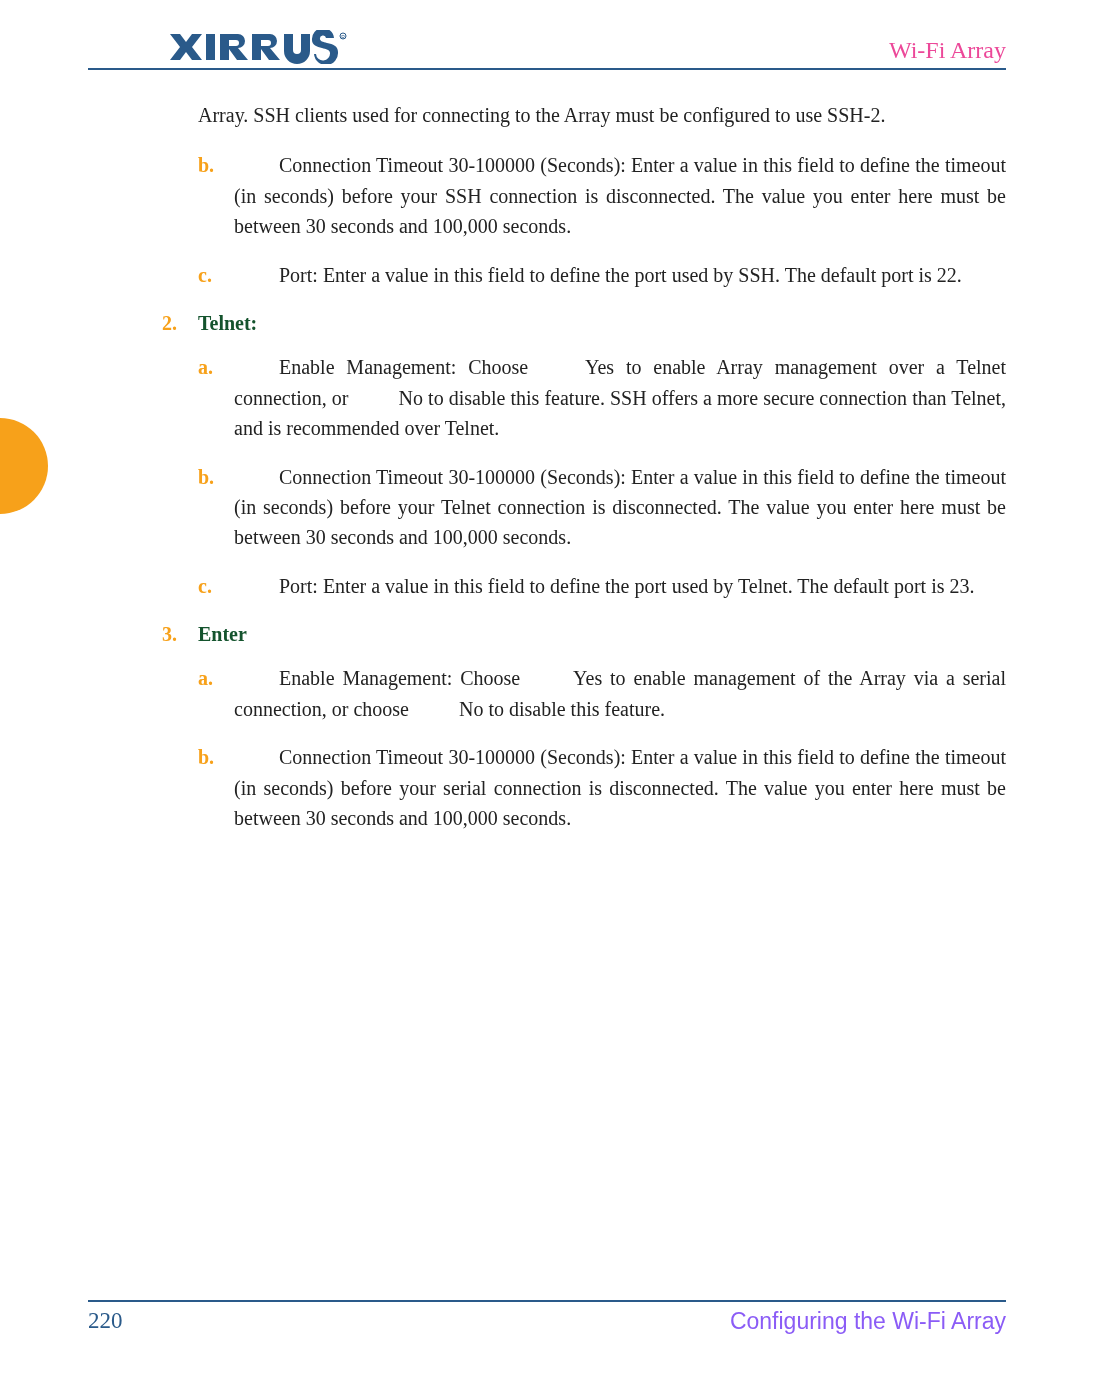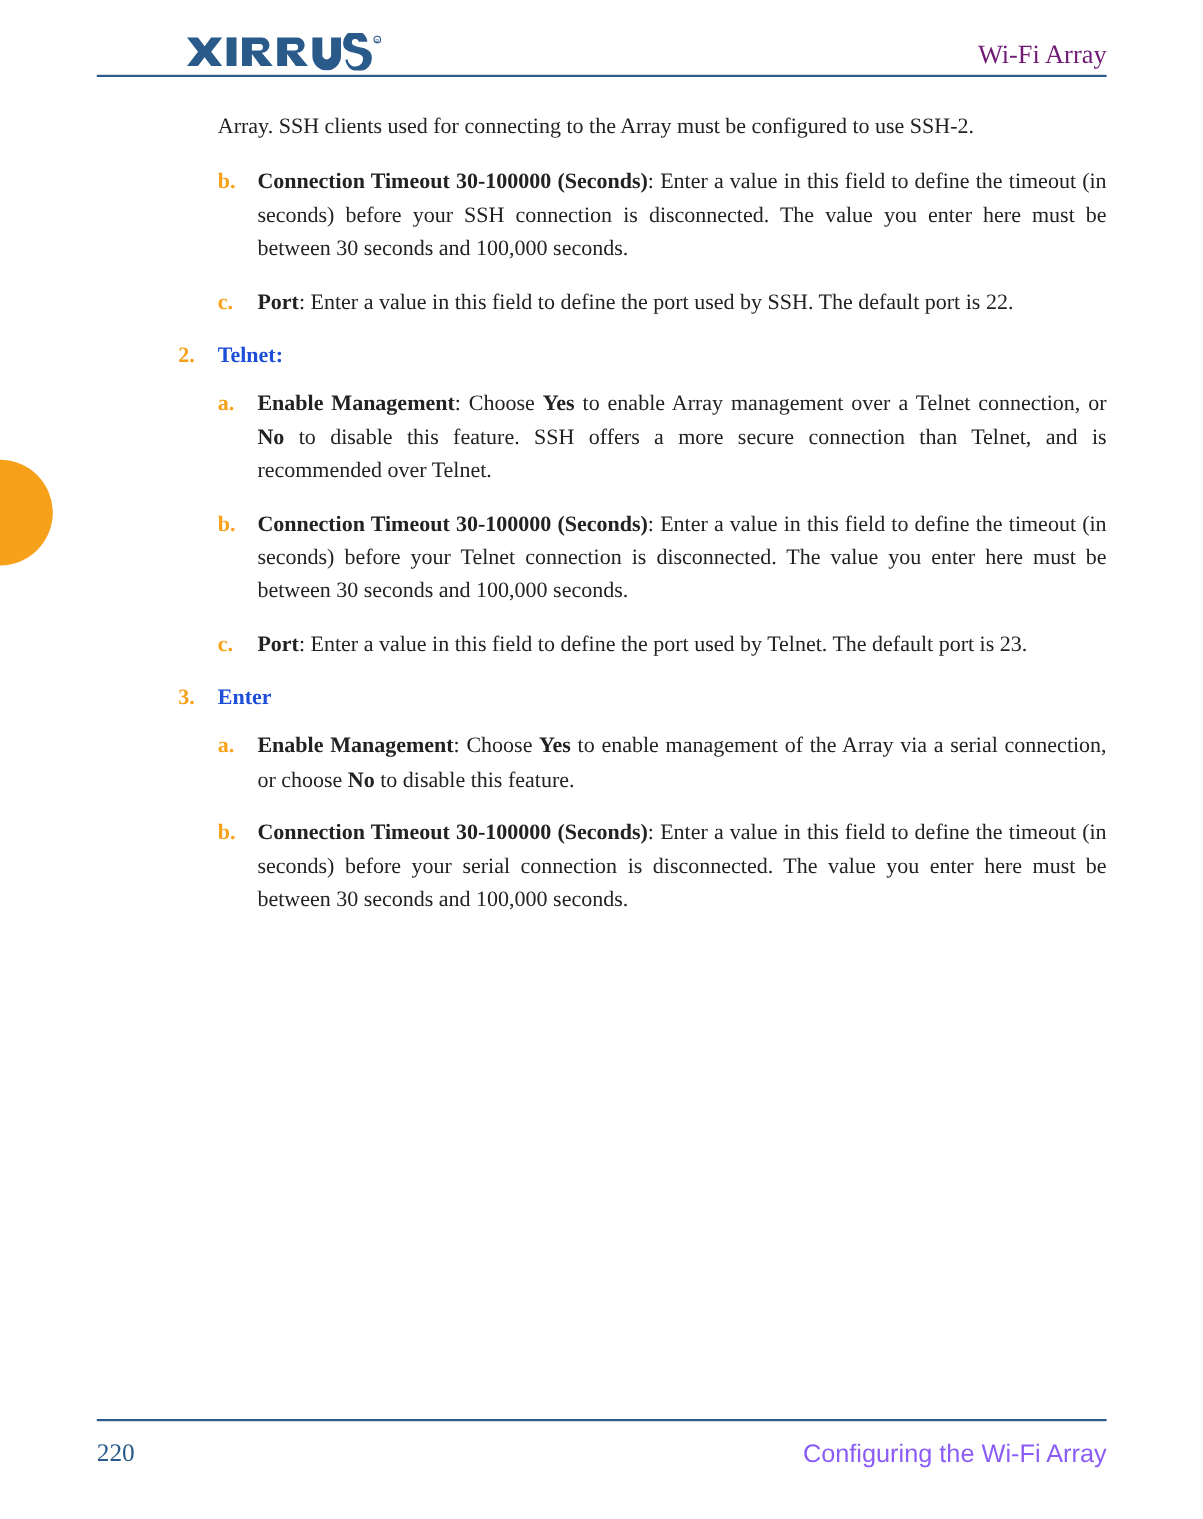--- a/index.html
+++ b/index.html
@@ -25,21 +25,21 @@
       margin-bottom: 30px;
     }
     .logo {
       display: flex;
       align-items: center;
       gap: 0;
       margin-left: 80px;
     }
     .logo svg { display: block; }
     .header-title {
-      color: #701a75;
+      color: #ec4899;
       font-size: 24px;
       font-family: Palatino, Georgia, serif;
     }
     .side-tab {
       position: absolute;
       left: 0;
       top: 418px;
       width: 48px;
       height: 96px;
       background: #f7a11a;
@@ -78,33 +78,33 @@
     }
     .numbered .marker {
       position: absolute;
       left: 0;
       top: 0;
       font-weight: bold;
       color: #f7a11a;
     }
     .numbered .heading {
       font-weight: bold;
-      color: #1d4ed8;
+      color: #14532d;
     }
-    .term-bold { font-weight: bold; }
+    .term-bold { font-weight: normal; margin-left: 45px; }
     .footer {
       position: absolute;
       left: 88px;
       right: 88px;
       bottom: 46px;
       border-top: 2px solid #2a5a8a;
       display: flex;
       justify-content: space-between;
       align-items: flex-start;
-      padding-top: 16px;
+      padding-top: 6px;
     }
     .page-num {
       color: #2a5a8a;
       font-size: 23px;
     }
     .footer-title {
       color: #8b5cf6;
       font-size: 23px;
       font-family: Arial, Helvetica, sans-serif;
     }

